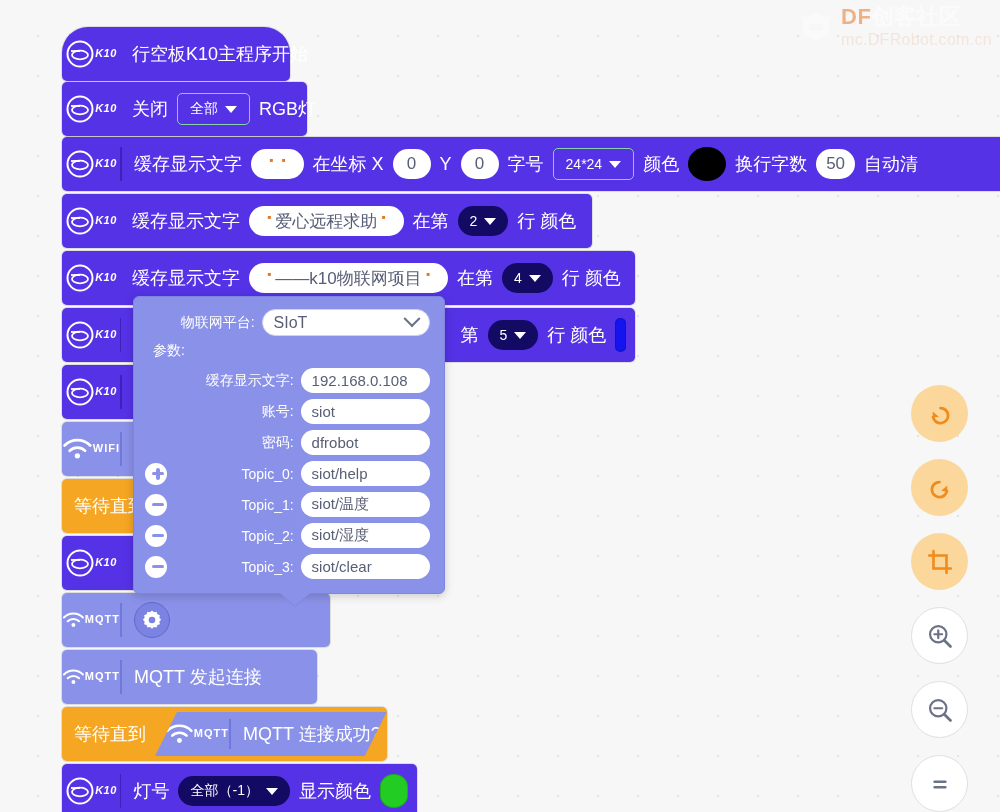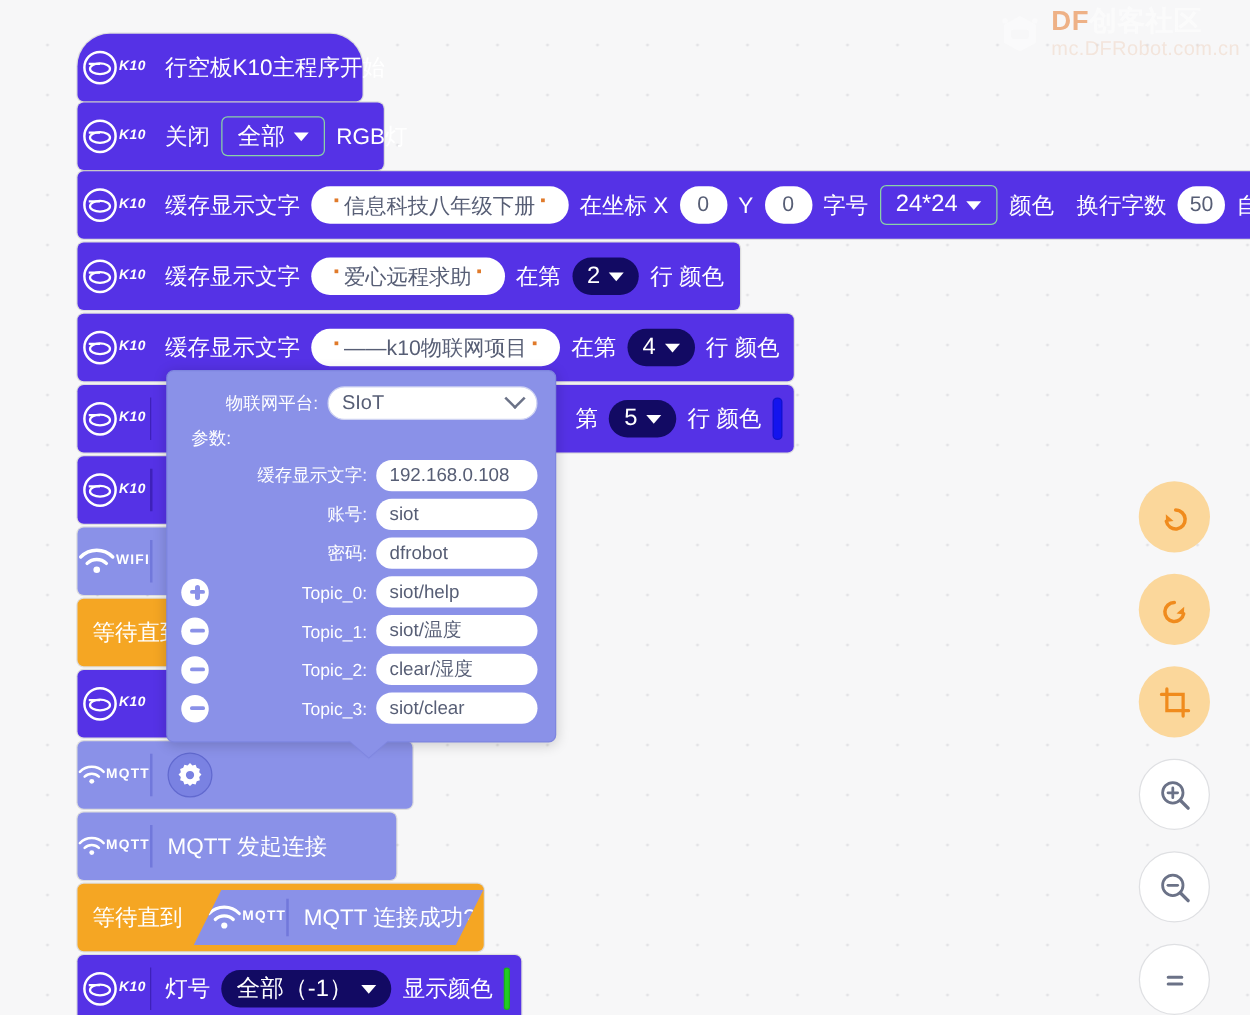--- a/index.html
+++ b/index.html
@@ -77,21 +77,21 @@
   .chip-text .q { color:#e07a2a; font-size:12px; margin:0 4px; position:relative; top:-4px;}
   .chip-num {
     display:inline-flex; align-items:center; justify-content:center;
     background:#fff; color:#575e75; border-radius: 16px;
     height: 30px; min-width: 38px; padding: 0 10px; font-size:17px;
     margin-right: 9px;
   }
   .chip-drop {
     display:inline-flex; align-items:center; gap:7px;
     background:#120a63; color:#fff; border-radius:16px;
-    height:30px; padding: 0 12px; font-size:19px; margin-right:9px;
+    height:30px; padding: 0 12px; font-size:14px; margin-right:9px;
   }
   .chip-drop.outline {
     background: transparent; border:1px solid #8ad1a7; color:#fff;
     border-radius: 5px; height: 32px;
   }
   .caret { width:0;height:0;border-left:6px solid transparent;border-right:6px solid transparent;border-top:7px solid #fff; }
   .swatch {
     width: 38px; height: 34px; border-radius: 19px/17px; margin-right: 9px;
     box-shadow: inset 0 0 0 1px rgba(0,0,0,.15);
   }
@@ -221,21 +221,20 @@
         <circle cx="15" cy="15" r="12.5" fill="none" stroke="#fff" stroke-width="2"></circle>
         <ellipse cx="15" cy="16" rx="8" ry="4.3" fill="none" stroke="#fff" stroke-width="1.8"></ellipse>
         <path d="M6 12 H15" stroke="#fff" stroke-width="1.8" fill="none"></path>
       </svg>
       <div class="lbl">K10</div>
     </div>
     <div class="divider"></div>
     <span class="txt">缓存显示文字</span>
     <span class="chip-text">
       <span class="q">▪</span>
-      <span>信息科技八年级下册</span>
       <span class="q">▪</span>
     </span>
     <span class="txt">在坐标 X</span>
     <span class="chip-num">0</span>
     <span class="txt">Y</span>
     <span class="chip-num">0</span>
     <span class="txt">字号</span>
     <div class="chip-drop outline">
       <span>24*24</span>
       <span class="caret"></span>
@@ -475,21 +474,21 @@
       <span class="pf-label" style="width:138px;">Topic_1:</span>
       <span class="pf-input">siot/温度</span>
     </div>
 
     <div class="pf-row">
       <span class="circ-wrap">
         <span class="circ-btn" style="position:absolute;"></span>
         <span class="bar" style="position:absolute;width:12px;height:3.2px;background:#8a91e8;border-radius:2px;"></span>
       </span>
       <span class="pf-label" style="width:138px;">Topic_2:</span>
-      <span class="pf-input">clear/湿度</span>
+      <span class="pf-input">siot/湿度</span>
     </div>
 
     <div class="pf-row" style="margin-bottom:0;">
       <span class="circ-wrap">
         <span class="circ-btn" style="position:absolute;"></span>
         <span class="bar" style="position:absolute;width:12px;height:3.2px;background:#8a91e8;border-radius:2px;"></span>
       </span>
       <span class="pf-label" style="width:138px;">Topic_3:</span>
       <span class="pf-input">siot/clear</span>
     </div>

